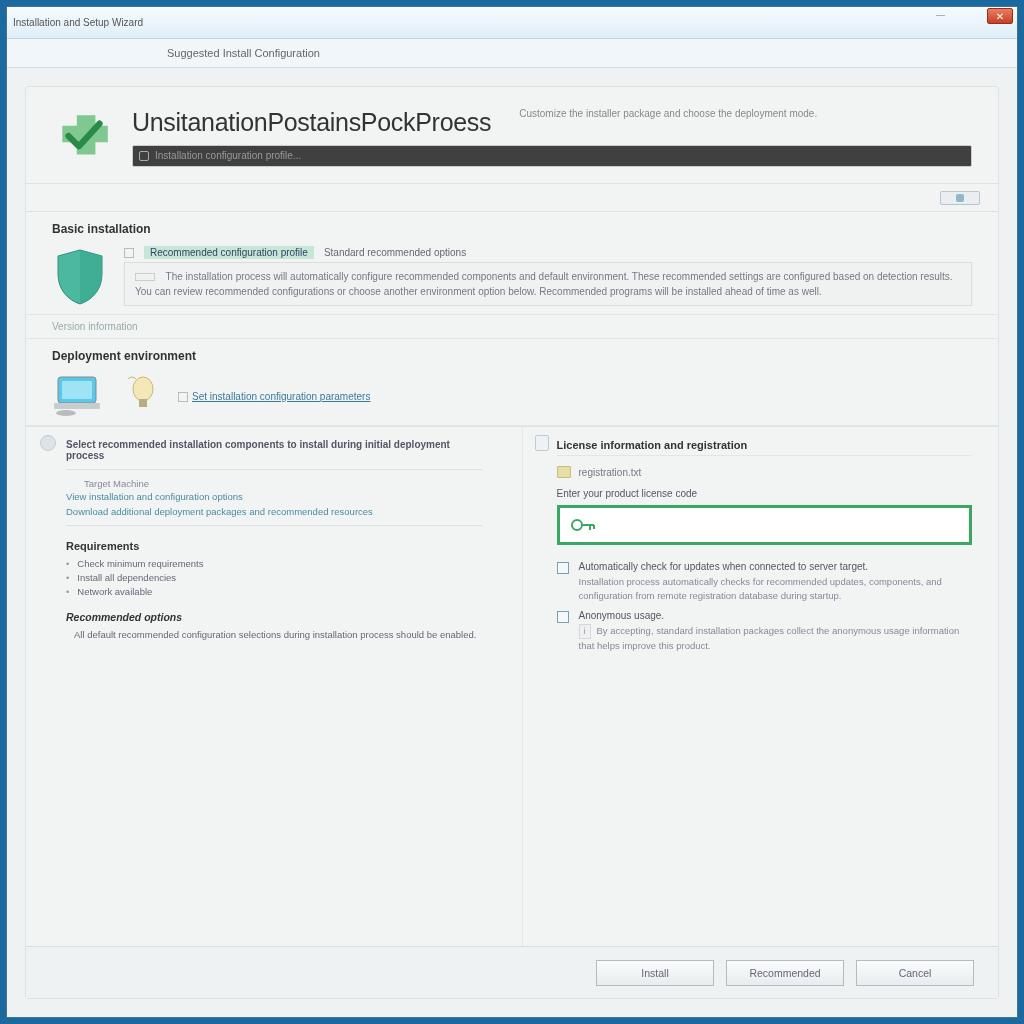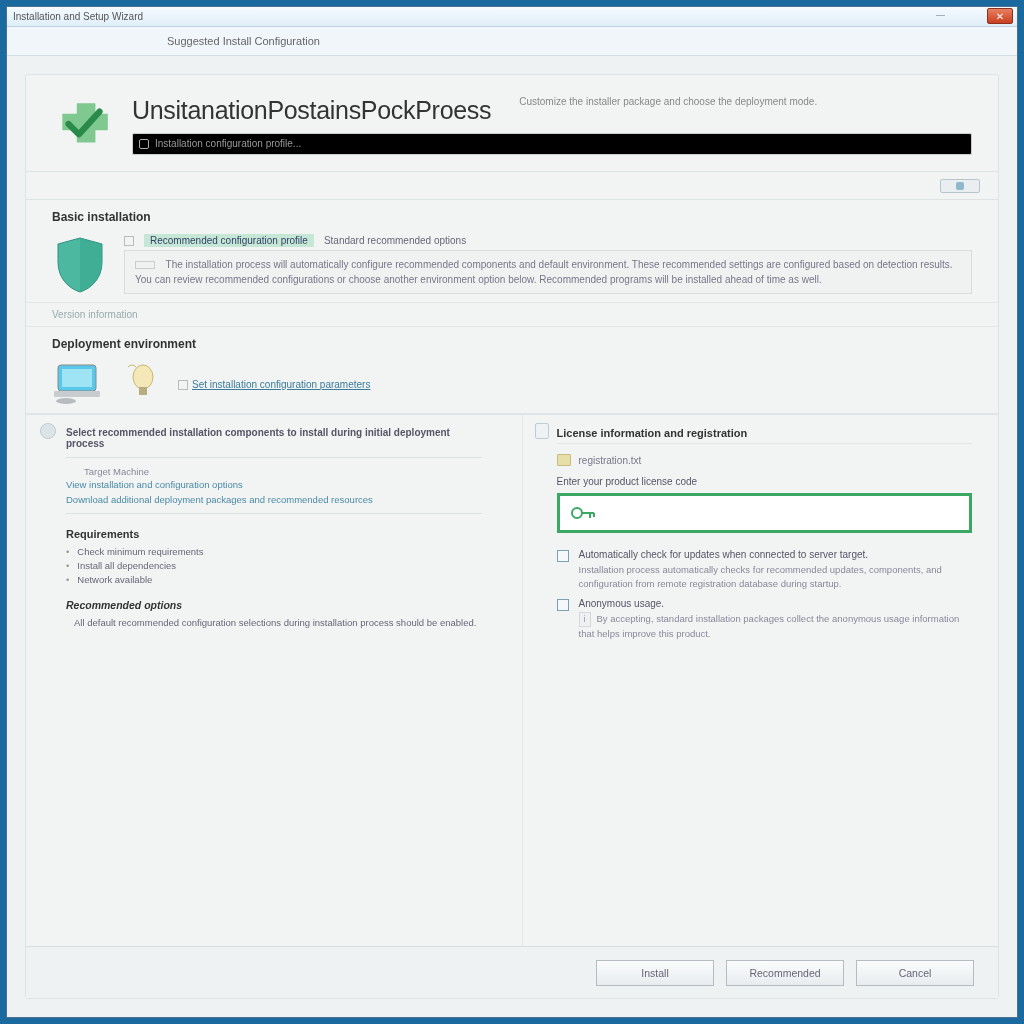--- a/index.html
+++ b/index.html
@@ -13,21 +13,21 @@
     }
     .window {
       position: absolute;
       top: 6px; left: 6px; right: 6px; bottom: 6px;
       background: #e8f4fb;
       border: 1px solid #4a7090;
       display: flex;
       flex-direction: column;
     }
     .titlebar {
-      height: 20px;
+      height: 32px;
       background: linear-gradient(#f5fbff, #e0eef8);
       border-bottom: 1px solid #c0d4e0;
       display: flex;
       align-items: center;
       padding: 0 6px;
       font-size: 10px;
       color: #555;
       position: relative;
     }
     .titlebar .close-btn {
@@ -85,21 +85,21 @@
     }
     .header-icon svg { width: 62px; height: 62px; }
     .header-text { flex: 1; }
     .header-title-row { display: flex; align-items: flex-start; gap: 28px; }
     .header-title { font-size: 25px; color: #333; font-weight: 400; letter-spacing: -0.3px; }
     .header-subtitle { font-size: 10px; color: #888; }
     .header-input {
       margin-top: 8px;
       width: 100%;
       height: 22px;
-      background: #000000;
+      background: #404040;
       border: 1px solid #c8cdd0;
       border-radius: 2px;
       display: flex;
       align-items: center;
       padding: 0 6px;
       gap: 6px;
       color: #999;
       font-size: 10px;
     }
     .header-input .mini-icon { width: 10px; height: 10px; border: 1px solid #aaa; border-radius: 2px; }

